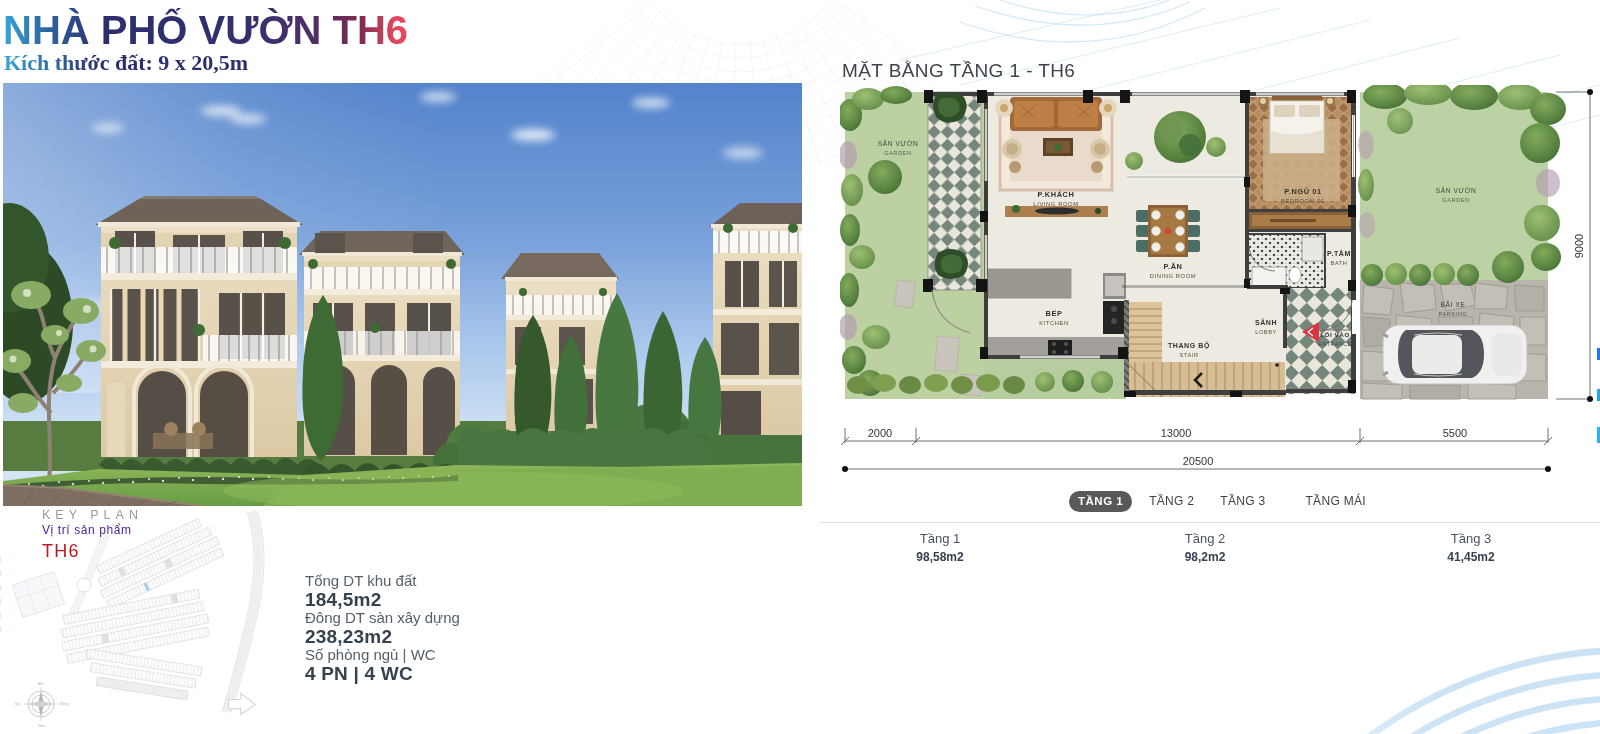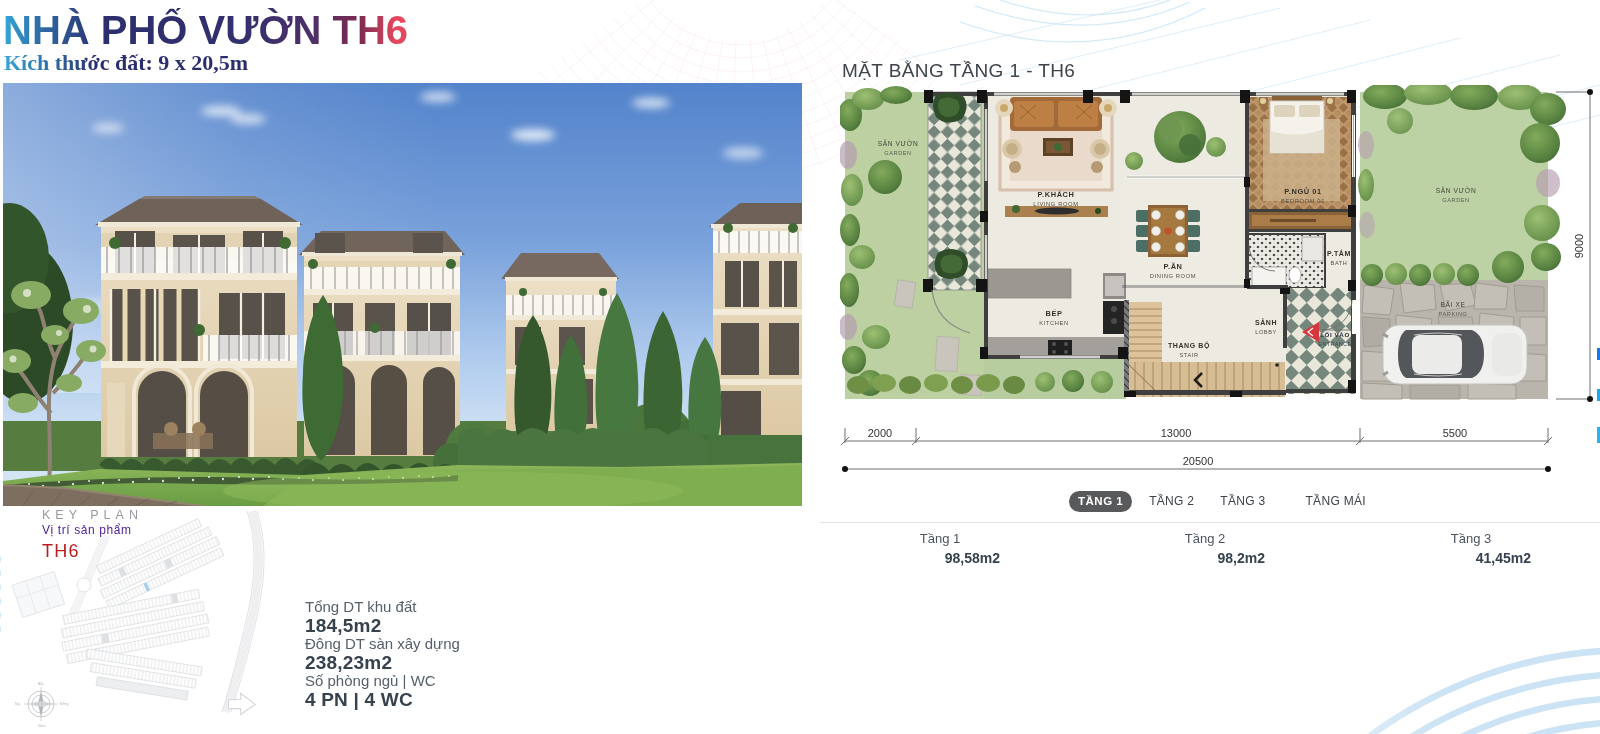--- a/index.html
+++ b/index.html
@@ -11,33 +11,33 @@
     background:linear-gradient(90deg,#35a7db 0%,#2f6da6 9%,#2c2e6e 24%,#32306e 58%,#4d2f68 76%,#7c2b51 88%,#e5485e 97%);
     -webkit-background-clip:text;background-clip:text;color:transparent;white-space:nowrap;}
   .subtitle{left:4px;top:50px;font-size:22px;font-weight:bold;
     background:linear-gradient(90deg,#38a5da 0%,#2e77ae 16%,#2b2e6e 38%,#2b2e6e 100%);
     -webkit-background-clip:text;background-clip:text;color:transparent;white-space:nowrap;font-family:Liberation Serif, serif;}
   .plantitle{left:842px;top:60px;font-size:19px;font-weight:400;color:#3e444c;letter-spacing:0.4px;}
   .keyplan{left:14px;top:508px;color:#8b919a;margin-left:28px;}
   .kp1{font-size:12.5px;letter-spacing:5px;color:#97999e;}
   .kp2{font-size:12px;letter-spacing:0.6px;color:#4c1d95;margin-top:1px;}
   .kp3{font-size:18px;letter-spacing:1.2px;color:#b91c1c;margin-top:4px;}
-  .info{left:305px;top:574px;margin-top:26px;}
+  .info{left:305px;top:574px;}
   .info .lbl{font-size:15px;line-height:13px;color:#55606b;margin-top:3px;}
   .info .lbl:first-child{margin-top:0;}
   .info .val{font-size:19px;line-height:17px;font-weight:bold;color:#36424e;margin-top:4px;letter-spacing:0.2px;}
   .tabs{left:1069px;top:490px;display:flex;align-items:center;height:22px;}
   .tab{font-size:12px;color:#3c4248;letter-spacing:0.3px;padding:0;font-weight:400;}
   .t2{margin-left:17px;}.t3{margin-left:26px;}.t4{margin-left:40px;}
   .tab.active{background:#58595b;color:#fff;border-radius:11px;height:21px;line-height:21px;
       padding:0 9px;font-size:11.5px;font-weight:bold;letter-spacing:0.5px;}
   .divider{left:820px;top:522px;width:780px;height:1px;background:#e2e2e2;}
   .stat{text-align:center;}
   .stat .l{font-size:13px;color:#4a545e;}
-  .stat .v{font-size:14px;font-weight:bold;color:#36424e;margin-top:4px;text-align:right;}
+  .stat .v{font-size:12px;font-weight:bold;color:#36424e;margin-top:4px;}
 </style>
 </head>
 <body>
 
 <svg class="abs" style="left:0;top:0" width="1600" height="734" viewBox="0 0 1600 734" fill="none">
   <g stroke="#a9d7f0" stroke-opacity="0.55" stroke-width="1.2" fill="none">
     <path d="M 960 22 Q 1090 68 1205 8"></path>
     <path d="M 975 6 Q 1090 46 1190 2"></path>
     <path d="M 1000 0 Q 1090 30 1170 0"></path>
   </g>

